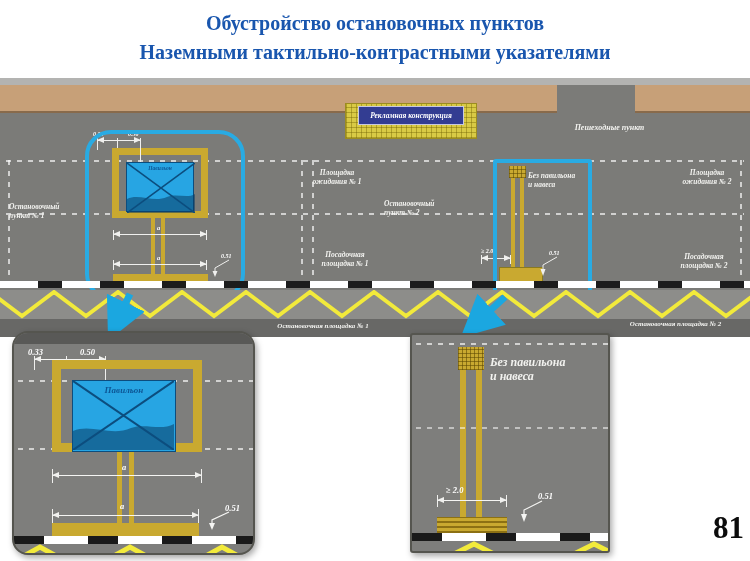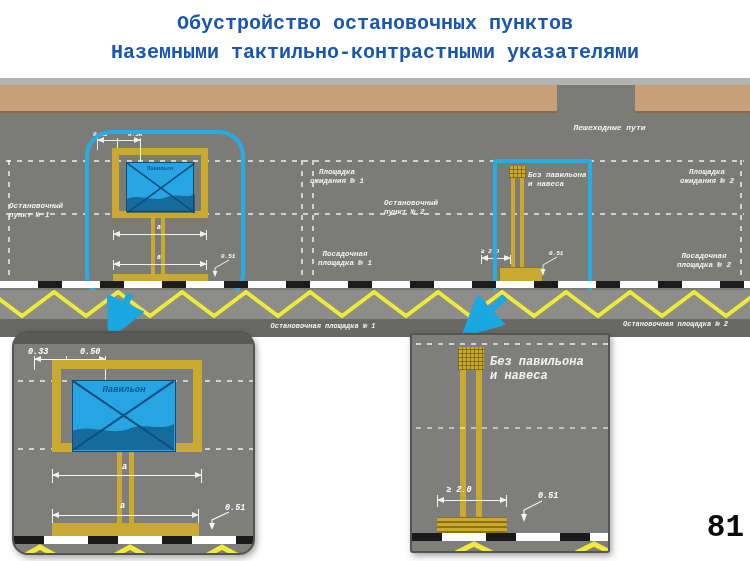--- a/index.html
+++ b/index.html
@@ -1,17 +1,17 @@
 <!DOCTYPE html>
 <html style="--title-blue: #1956ae; --callout-blue: #29abe3; --tactile-yellow: #c9a930; --marking-yellow: #f2ea3b; --pavilion-blue: #27a5e3;"><head>
 <meta charset="utf-8">
 <style>
   html,body{margin:0;padding:0;background:#fff;}
   .slide{position:relative;width:750px;height:561px;background:#ffffff;overflow:hidden;
-         font-family:Liberation Mono, monospace;}
+         font-family:Liberation Serif, serif;}
   
   .title{position:absolute;left:0;top:9px;width:750px;text-align:center;
          color:var(--title-blue,#1956ae);font-weight:bold;font-size:20px;line-height:1.45;}
   
   .diagram{position:absolute;left:0;top:78px;width:750px;height:259px;background:#7b7b78;overflow:hidden;}
   .topstrip{position:absolute;left:0;top:0;width:750px;height:7px;background:#b3b3b1;}
   .tan{position:absolute;top:7px;height:26px;background:#c7a078;border-bottom:2px solid rgba(60,40,20,.45);}
   
   .advert{position:absolute;left:345px;top:25px;width:130px;height:34px;
           background:#d9ca45;
@@ -81,22 +81,25 @@
     <div>Обустройство остановочных пунктов</div>
     <div>Наземными тактильно-контрастными указателями</div>
   </div>
 
   <div class="diagram">
 
     <div class="topstrip"></div>
     <div class="tan" style="left:0;width:557px;"></div>
     <div class="tan" style="left:635px;width:115px;"></div>
 
-
-    <div class="lbl" style="left:552px;top:45px;width:115px;font-size:8px;">Пешеходные пути</div>
+    <div class="advert">
+      <div class="plate">Рекламная конструкция</div>
+    </div>
+
+    <div class="lbl" style="left:552px;top:45px;width:115px;font-size:8px;">Пешеходные пункт</div>
 
     <div class="dash-h" style="left:6px;top:82px;width:738px;"></div>
     <div class="dash-h" style="left:6px;top:135px;width:738px;"></div>
     <div class="dash-v" style="left:8px;top:82px;height:122px;"></div>
     <div class="dash-v" style="left:301px;top:82px;height:122px;"></div>
     <div class="dash-v" style="left:312px;top:82px;height:122px;"></div>
     <div class="dash-v" style="left:740px;top:82px;height:122px;"></div>
 
     <div class="lbl ta-l" style="left:9px;top:124px;width:72px;">Остановочный
 пункт № 1</div>

